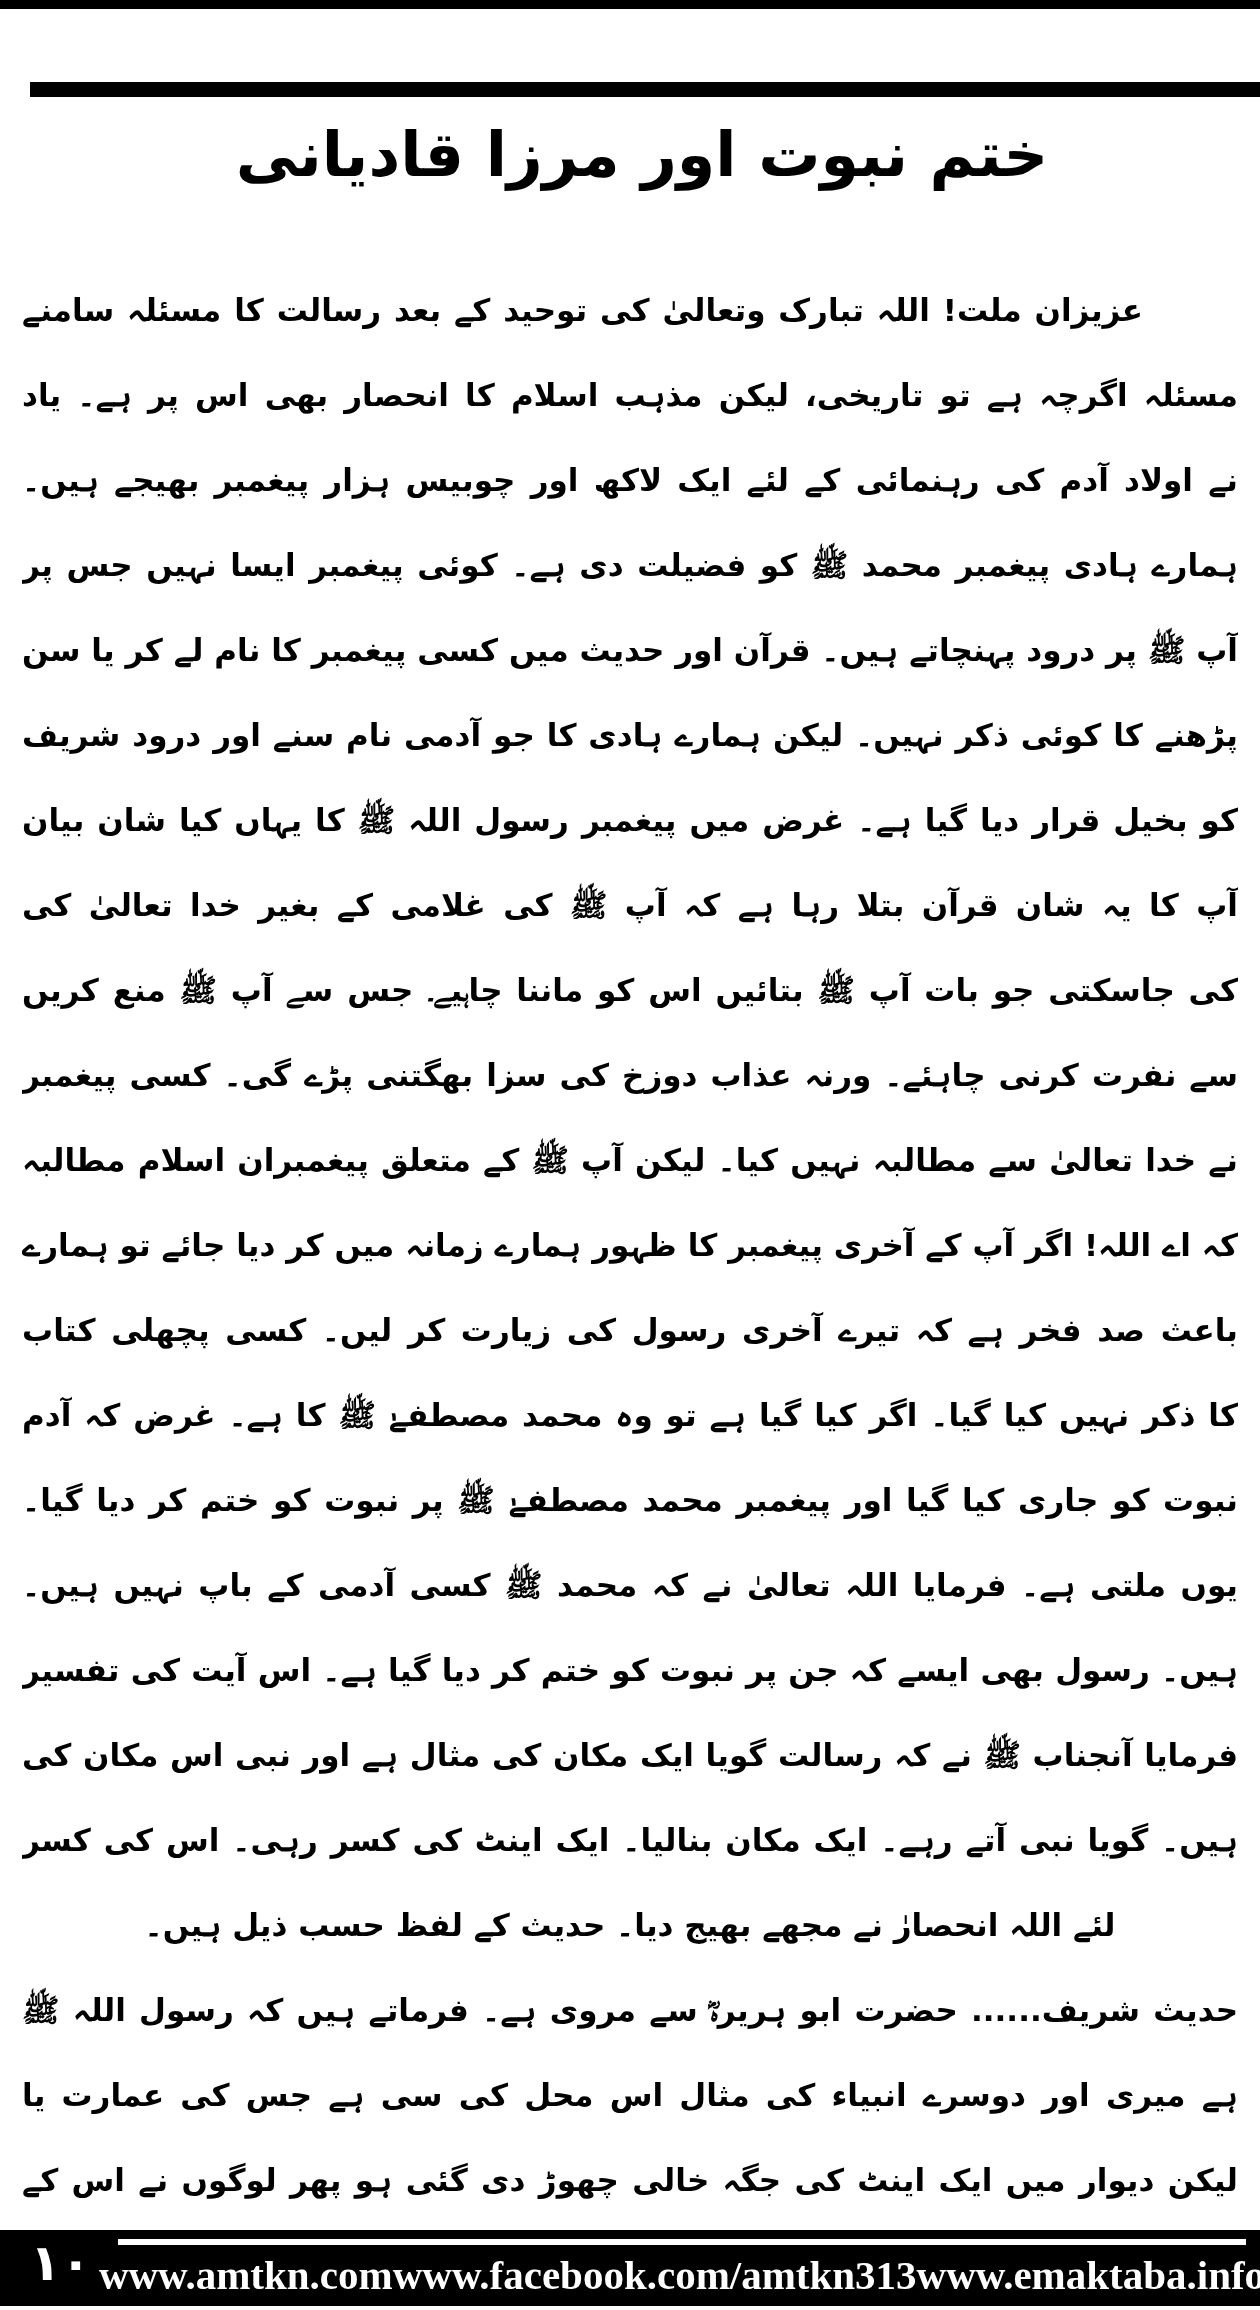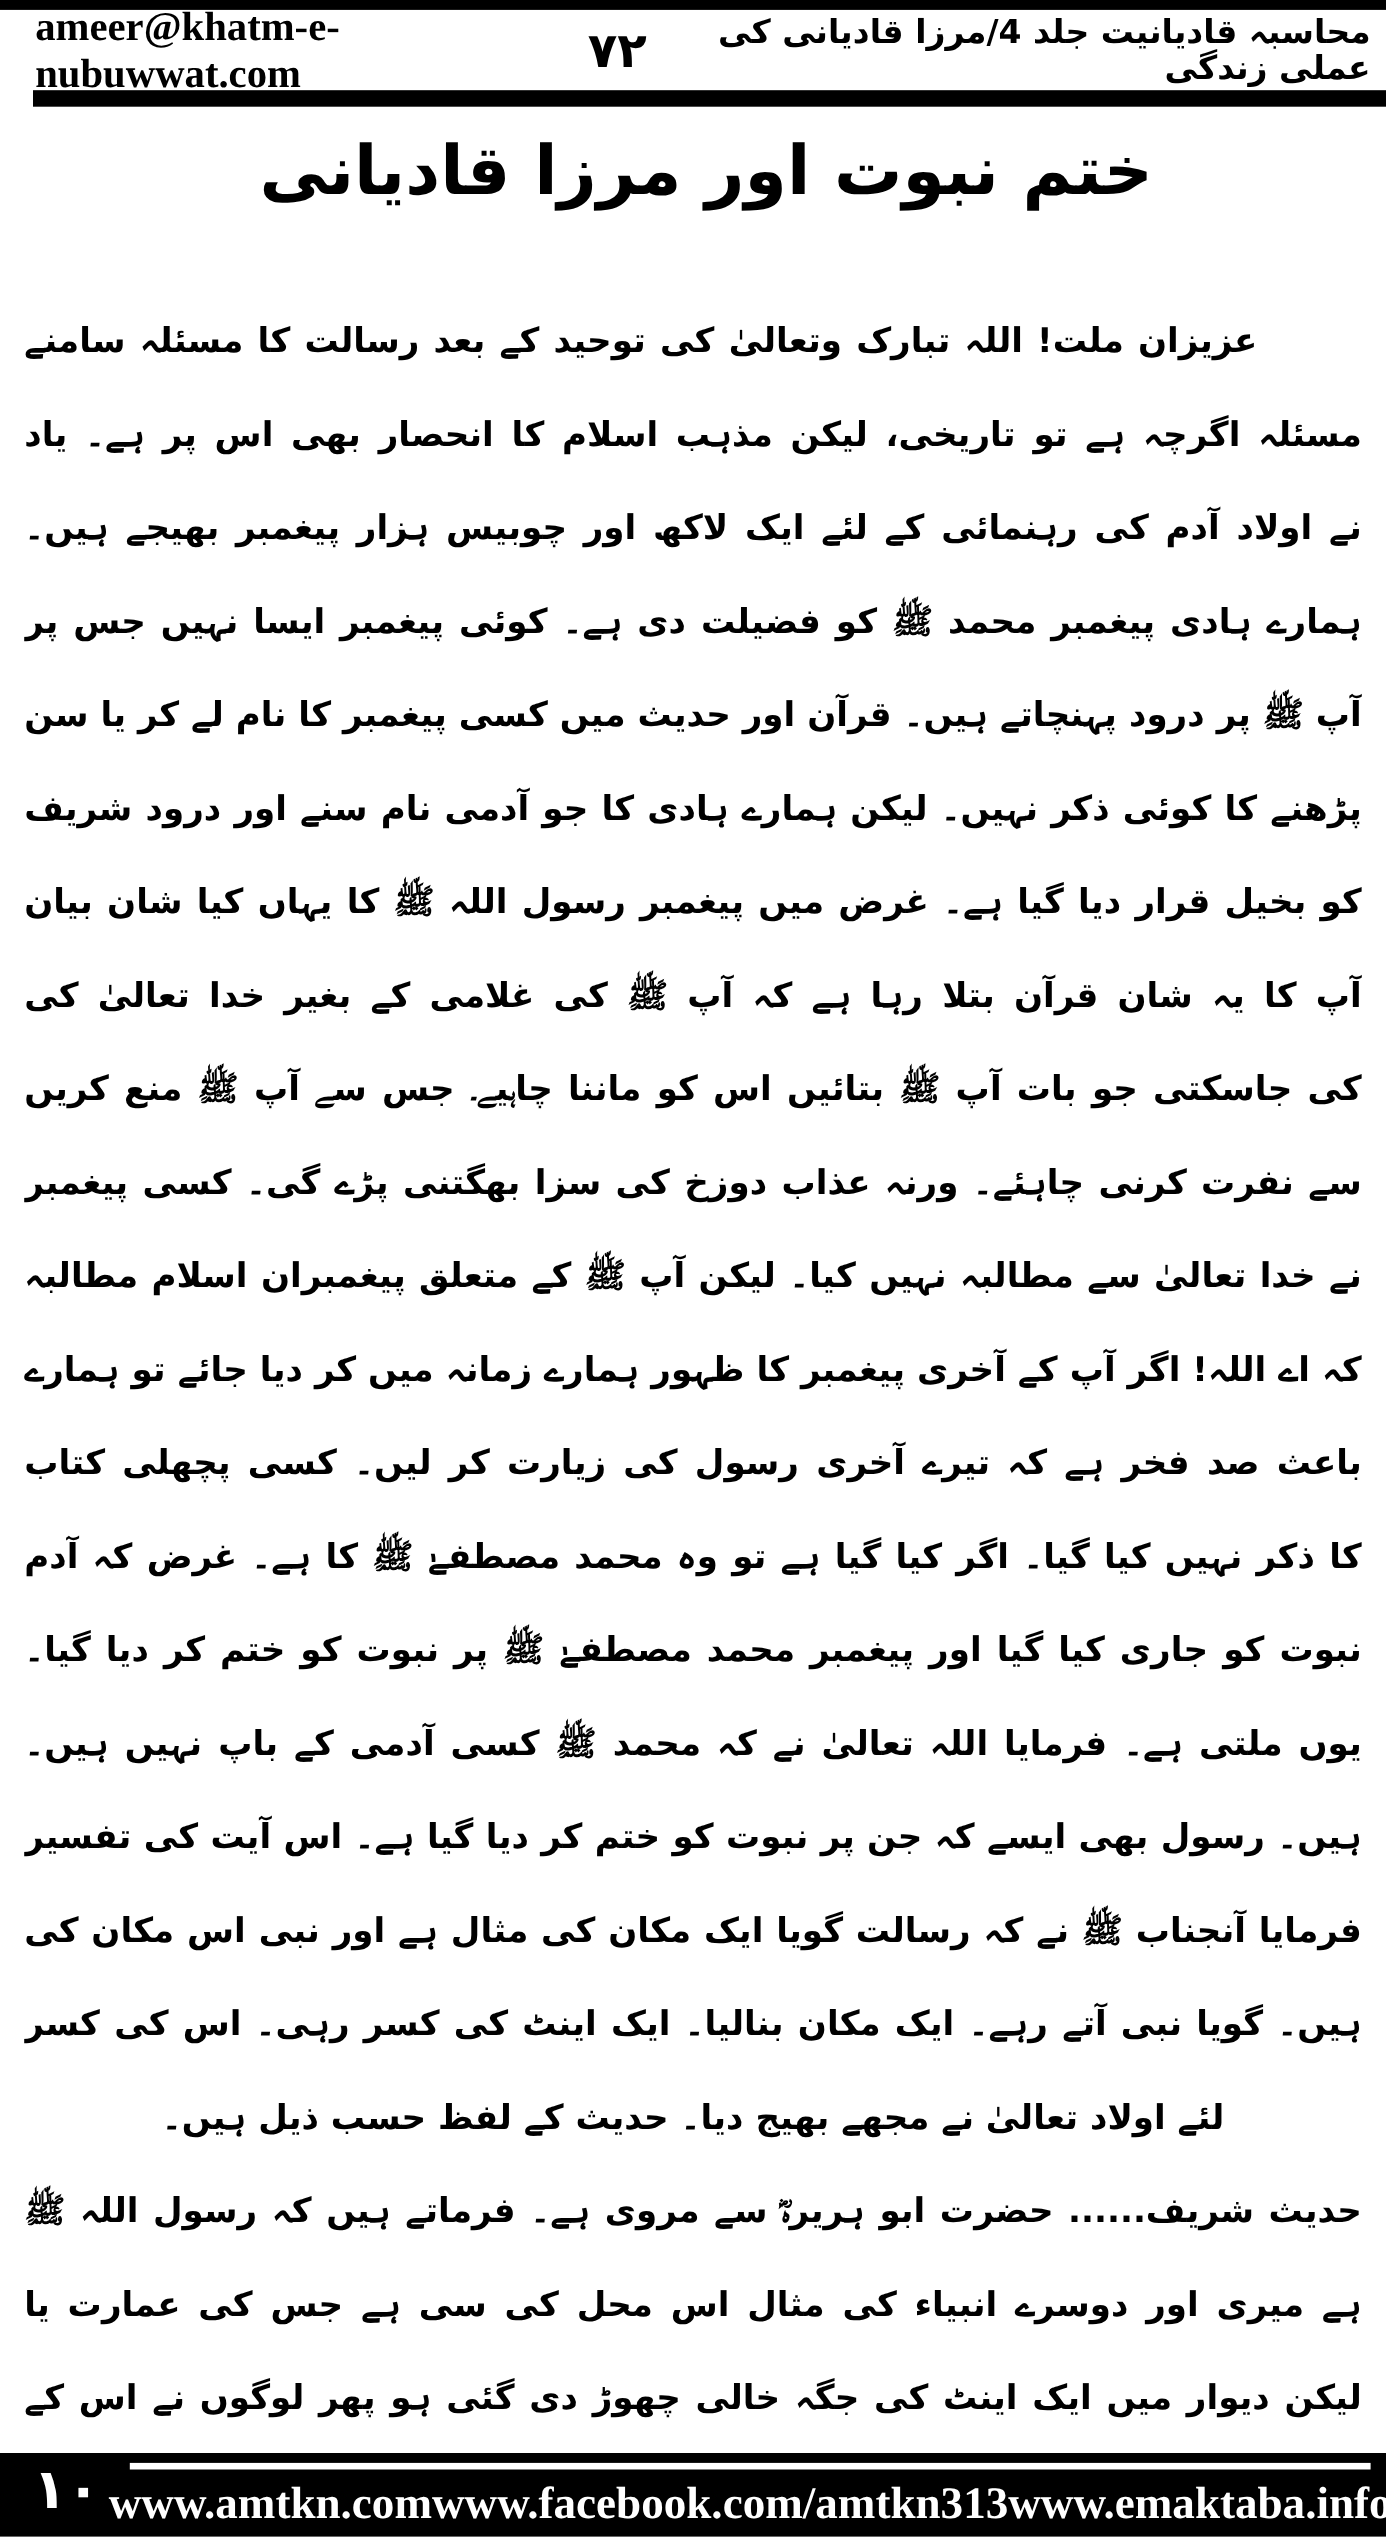--- a/index.html
+++ b/index.html
@@ -68,25 +68,20 @@
     direction:ltr;white-space:nowrap;
   }
 </style>
 </head>
 <body>
 
 <div class="page">
 
   <div class="topbar"></div>
 
-  <div class="header-row">
-    <div class="header-email">ameer@khatm-e-nubuwwat.com</div>
-    <div class="header-pageno">۷۲</div>
-    <div class="header-booktitle">محاسبہ قادیانیت جلد 4/مرزا قادیانی کی عملی زندگی</div>
-  </div>
 
   <div class="header-rule"></div>
 
   <div class="main-title">ختم نبوت اور مرزا قادیانی</div>
 
   <div class="body-text">
     <div class="bline indent">عزیزان ملت! اللہ تبارک وتعالیٰ کی توحید کے بعد رسالت کا مسئلہ سامنے آتا ہے۔ یہ</div>
     <div class="bline">مسئلہ اگرچہ ہے تو تاریخی، لیکن مذہب اسلام کا انحصار بھی اس پر ہے۔ یاد رکھنا چاہئے کہ اللہ تعالیٰ</div>
     <div class="bline">نے اولاد آدم کی رہنمائی کے لئے ایک لاکھ اور چوبیس ہزار پیغمبر بھیجے ہیں۔ لیکن سب نبیوں پر</div>
     <div class="bline">ہمارے ہادی پیغمبر محمد ﷺ کو فضیلت دی ہے۔ کوئی پیغمبر ایسا نہیں جس پر خدا اور فرشتے بھی</div>
@@ -98,21 +93,21 @@
     <div class="bline">سے نفرت کرنی چاہئے۔ ورنہ عذاب دوزخ کی سزا بھگتنی پڑے گی۔ کسی پیغمبر کے متعلق کسی پیغمبر</div>
     <div class="bline">نے خدا تعالیٰ سے مطالبہ نہیں کیا۔ لیکن آپ ﷺ کے متعلق پیغمبران اسلام مطالبہ کرتے رہے ہیں</div>
     <div class="bline">کہ اے اللہ! اگر آپ کے آخری پیغمبر کا ظہور ہمارے زمانہ میں کر دیا جائے تو ہمارے لئے یہ</div>
     <div class="bline">باعث صد فخر ہے کہ تیرے آخری رسول کی زیارت کر لیں۔ کسی پچھلی کتاب میں آنے والے پیغمبر</div>
     <div class="bline">کا ذکر نہیں کیا گیا۔ اگر کیا گیا ہے تو وہ محمد مصطفےٰ ﷺ کا ہے۔ غرض کہ آدم علیہ السلام سے لے کر</div>
     <div class="bline">نبوت کو جاری کیا گیا اور پیغمبر محمد مصطفےٰ ﷺ پر نبوت کو ختم کر دیا گیا۔ اسی کی مثال قرآن پاک میں</div>
     <div class="bline">یوں ملتی ہے۔ فرمایا اللہ تعالیٰ نے کہ محمد ﷺ کسی آدمی کے باپ نہیں ہیں۔ لیکن اللہ کے رسول</div>
     <div class="bline">ہیں۔ رسول بھی ایسے کہ جن پر نبوت کو ختم کر دیا گیا ہے۔ اس آیت کی تفسیر کو بیان کرتے ہوئے</div>
     <div class="bline">فرمایا آنجناب ﷺ نے کہ رسالت گویا ایک مکان کی مثال ہے اور نبی اس مکان کی اینٹوں کی مثال</div>
     <div class="bline">ہیں۔ گویا نبی آتے رہے۔ ایک مکان بنالیا۔ ایک اینٹ کی کسر رہی۔ اس کی کسر کو پورا کرنے کے</div>
-    <div class="bline center">لئے اولاد تعالیٰ نے مجھے بھیج دیا۔ حدیث کے لفظ حسب ذیل ہیں۔</div>
+    <div class="bline center">لئے اللہ انحصارٰ نے مجھے بھیج دیا۔ حدیث کے لفظ حسب ذیل ہیں۔</div>
     <div class="bline">حدیث شریف...... حضرت ابو ہریرہؓ سے مروی ہے۔ فرماتے ہیں کہ رسول اللہ ﷺ نے فرمایا</div>
     <div class="bline">ہے میری اور دوسرے انبیاء کی مثال اس محل کی سی ہے جس کی عمارت یا دیواریں نہایت عمدہ ہیں</div>
     <div class="bline">لیکن دیوار میں ایک اینٹ کی جگہ خالی چھوڑ دی گئی ہو پھر لوگوں نے اس کے گرد پھر کر عمارت کو دیکھا</div>
   </div>
 
   <div class="footer">
     <div class="footer-pageno">۱۰</div>
     <div class="footer-rule"></div>
     <div class="footer-links">
       <span>www.amtkn.com</span>

